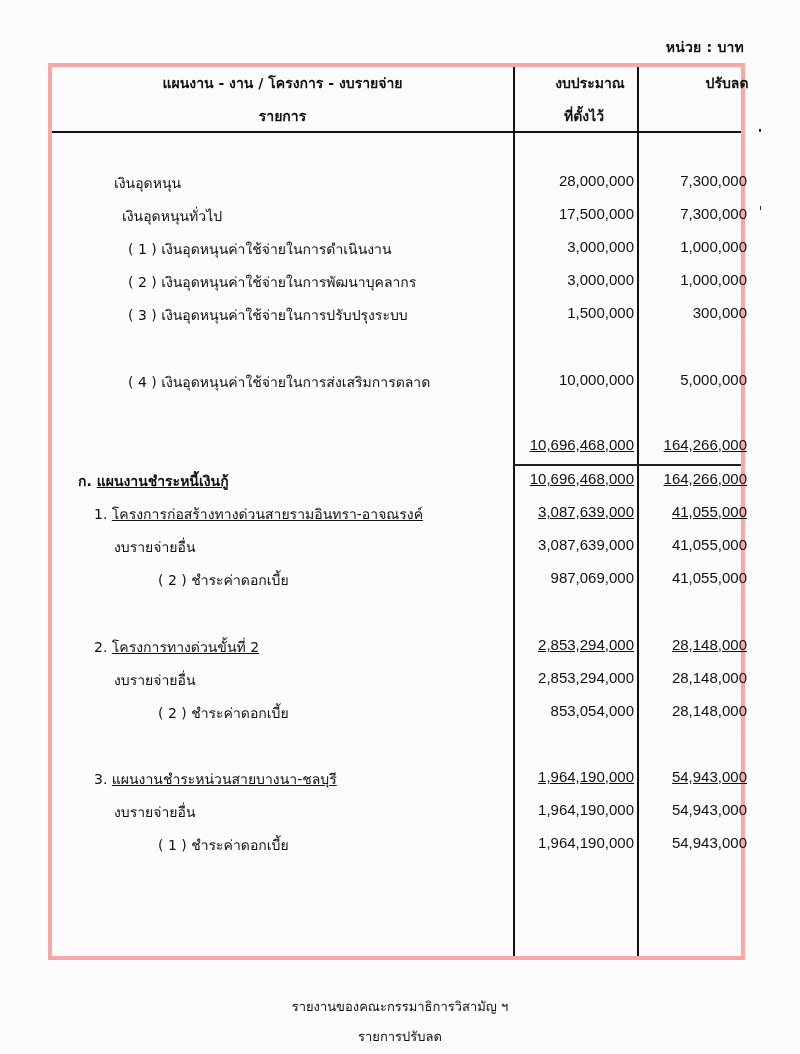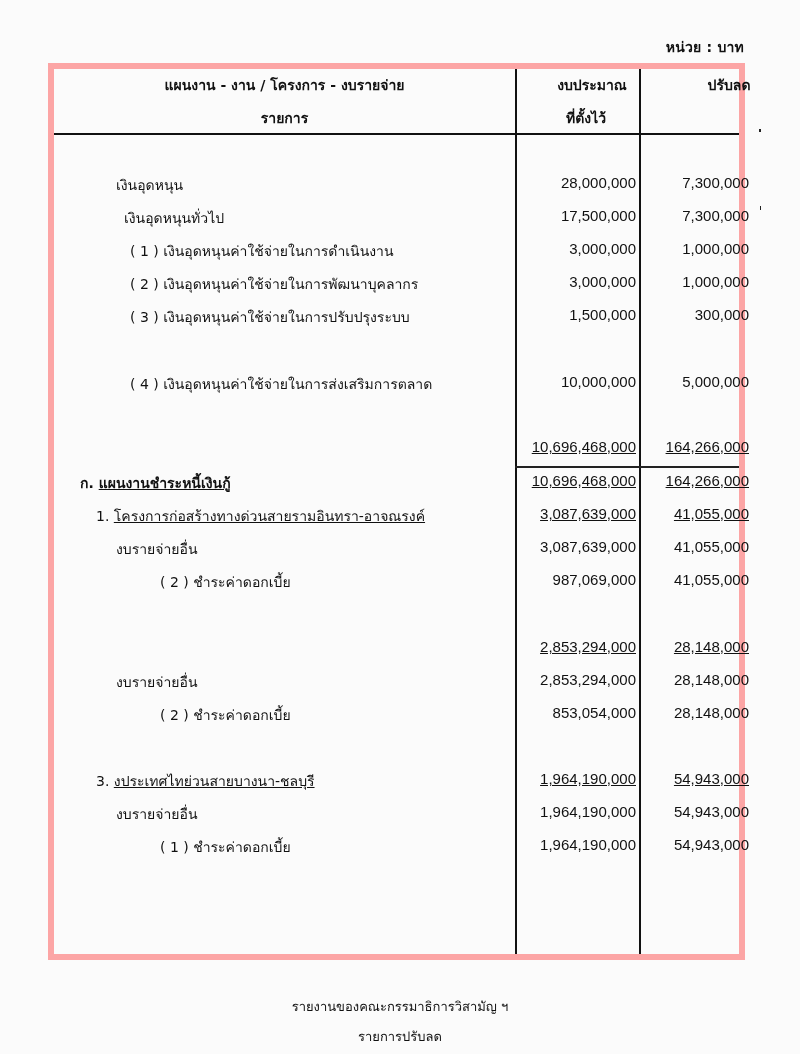--- a/index.html
+++ b/index.html
@@ -22,21 +22,21 @@
     font-size: 14px;
     font-weight: bold;
     letter-spacing: 0.2px;
   }
   .table {
     position: absolute;
     left: 48px;
     top: 63px;
     width: 697px;
     height: 897px;
-    border: 6px solid #fca5a5;
+    border: 4px solid #fca5a5;
     box-sizing: border-box;
   }
   .col-div {
     position: absolute;
     top: 0;
     bottom: 0;
     width: 0;
     border-left: 2px solid #111;
   }
   .col-div.c1 { left: 461px; }
@@ -194,40 +194,44 @@
     <span class="cut">41,055,000</span>
   </div>
 
   <div class="row" style="top:502px">
     <span class="label" style="left:106px">( 2 ) ชำระค่าดอกเบี้ย</span>
     <span class="budget">987,069,000</span>
     <span class="cut">41,055,000</span>
   </div>
 
   <div class="row" style="top:569px">
+    <span class="label" style="left:42px">
+      <span>2.</span>
+      <span class="u">โครงการทางด่วนขั้นที่ 2</span>
+    </span>
     <span class="budget u">2,853,294,000</span>
     <span class="cut u">28,148,000</span>
   </div>
 
   <div class="row" style="top:602px">
     <span class="label" style="left:62px">งบรายจ่ายอื่น</span>
     <span class="budget">2,853,294,000</span>
     <span class="cut">28,148,000</span>
   </div>
 
   <div class="row" style="top:635px">
     <span class="label" style="left:106px">( 2 ) ชำระค่าดอกเบี้ย</span>
     <span class="budget">853,054,000</span>
     <span class="cut">28,148,000</span>
   </div>
 
   <div class="row" style="top:701px">
     <span class="label" style="left:42px">
       <span>3.</span>
-      <span class="u">งประเทศไทย่วนสายบางนา-ชลบุรี</span>
+      <span class="u">แผนงานชำระหน่วนสายบางนา-ชลบุรี</span>
     </span>
     <span class="budget u">1,964,190,000</span>
     <span class="cut u">54,943,000</span>
   </div>
 
   <div class="row" style="top:734px">
     <span class="label" style="left:62px">งบรายจ่ายอื่น</span>
     <span class="budget">1,964,190,000</span>
     <span class="cut">54,943,000</span>
   </div>

